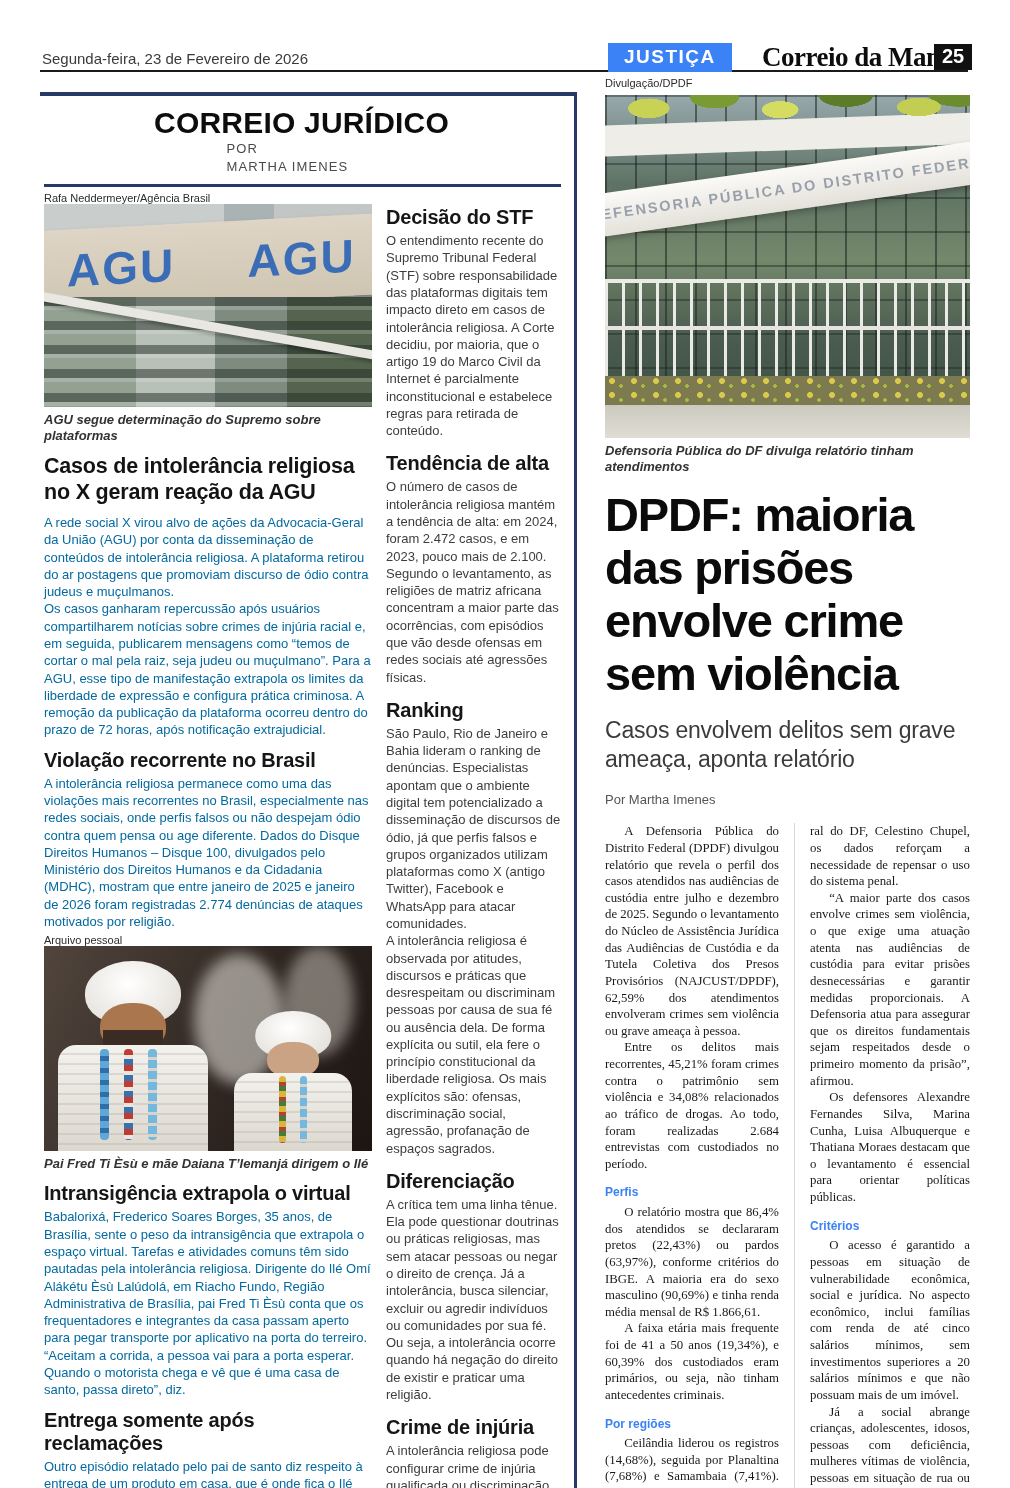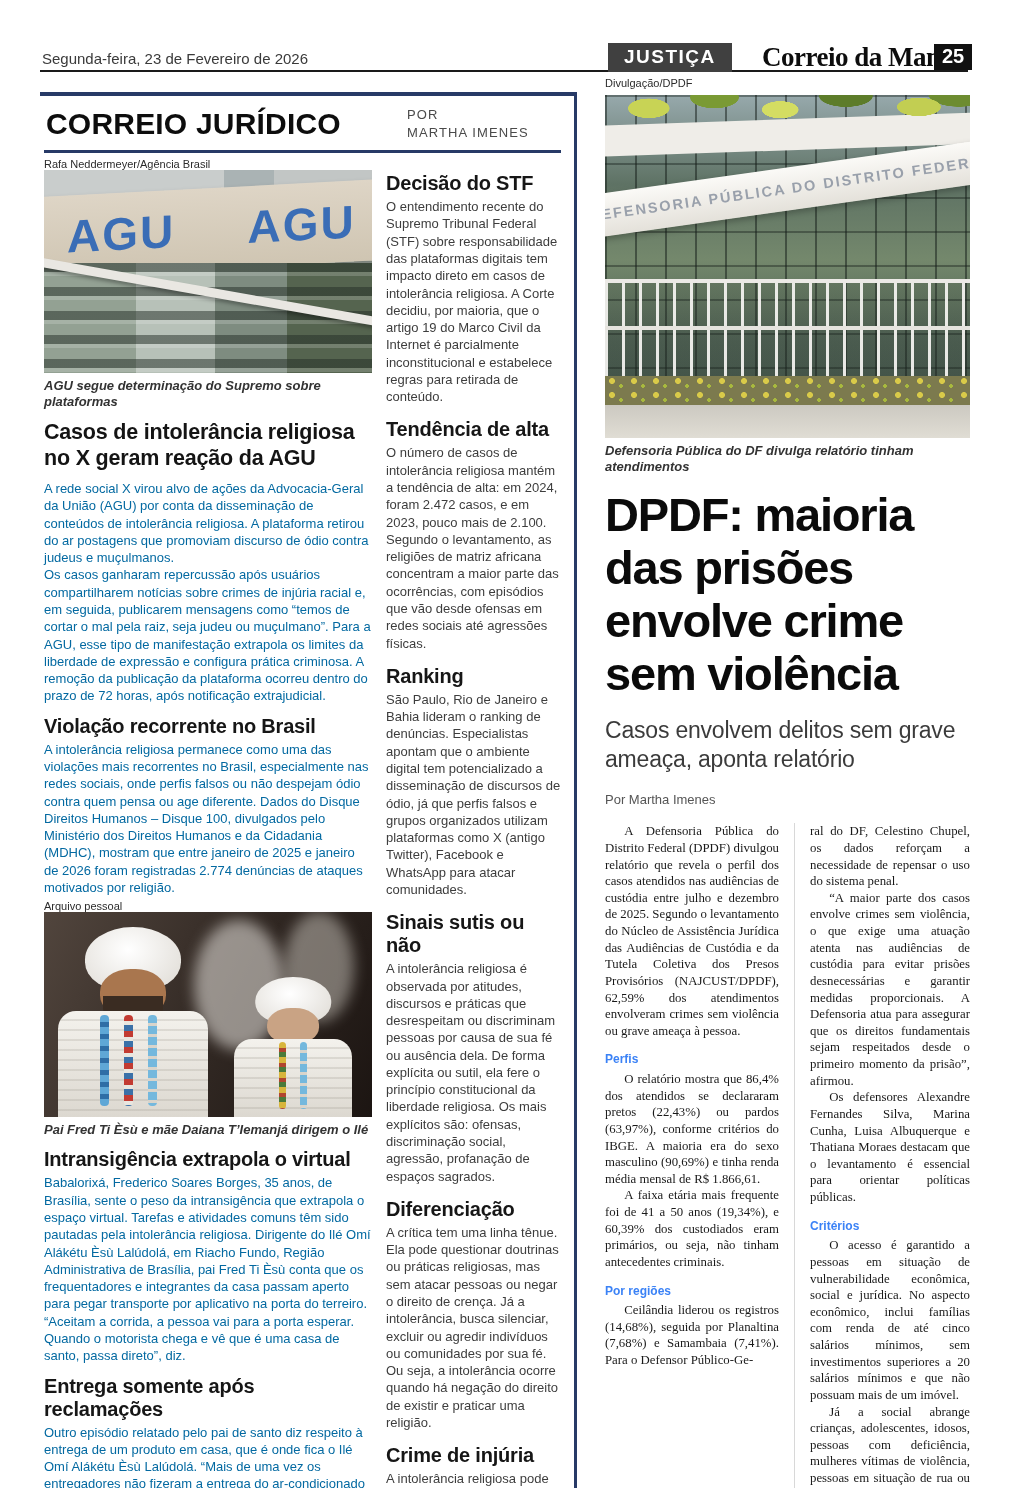--- a/index.html
+++ b/index.html
@@ -2,35 +2,35 @@
 <html><head>
 <meta charset="utf-8">
 <style>
   html,body{margin:0;padding:0;background:#e8e8e8;}
   .page{position:relative;width:1010px;height:1488px;background:#ffffff;margin:0 auto;
         font-family:"Liberation Sans",sans-serif;color:#222;overflow:hidden;}
 
   
   .date-line{position:absolute;left:42px;top:50px;font-size:15px;color:#3a3a3a;}
   .header-rule{position:absolute;left:40px;top:70px;width:928px;height:2px;background:#1a1a1a;}
-  .tag-box{position:absolute;left:608px;top:43px;background:#404040;color:#fff;font-weight:700;
+  .tag-box{position:absolute;left:608px;top:43px;background:#3b82f6;color:#fff;font-weight:700;
            font-size:19px;letter-spacing:1.5px;padding:3px 16px 4px;}
   .masthead{position:absolute;left:762px;top:42px;font-family:"Liberation Serif",serif;
             font-weight:700;font-size:27px;color:#0d0d0d;letter-spacing:-.5px;}
   .pagenum-box{position:absolute;left:934px;top:44px;background:#111;color:#fff;font-weight:700;
                font-size:20px;padding:1px 8px 2px;}
   .credit{font-size:11px;color:#2b2b2b;text-align:left;}
   .credit-top{position:absolute;left:605px;top:77px;width:363px;}
 
   
   .left-block{position:absolute;left:40px;top:92px;width:537px;box-sizing:border-box;
               border-top:4px solid var(--navy);border-right:3px solid var(--navy);
               border-bottom:4px solid var(--navy);padding:0 13px 12px 4px;}
   .kicker-row{display:flex;justify-content:space-between;align-items:center;
-              padding:10px 4px 9px 2px;border-bottom:3px solid var(--navy);}
+              padding:10px 4px 9px 2px;border-bottom:3px solid var(--navy);flex-direction:column;}
   .kicker{font-size:30px;font-weight:800;color:#0d0d0d;letter-spacing:.2px;}
   .byline-small{font-size:13px;color:#4a4a4a;letter-spacing:1.1px;line-height:1.35;width:150px;}
   .lb-cols{display:flex;gap:14px;margin-top:5px;}
   .col-main{width:328px;}
   .col-side{flex:1;min-width:0;}
   .photo{position:relative;overflow:hidden;background:#888;}
   .caption{font-style:italic;font-size:13px;font-weight:600;color:#333;margin:5px 0 8px;line-height:1.25;}
   .left-headline{font-size:21.5px;line-height:1.22;font-weight:700;color:#141414;margin:4px 0 9px;letter-spacing:-.2px;}
   .body-sans p{font-size:13px;line-height:1.33;color:#0369a1;margin:0;}
   .subhead{font-size:20px;font-weight:700;color:#161616;margin:10px 0 3px;letter-spacing:-.2px;}
@@ -210,21 +210,20 @@
       <div class="col-side">
         <h2 class="subhead">Decisão do STF</h2>
         <p>O entendimento recente do Supremo Tribunal Federal (STF) sobre responsabilidade das plataformas digitais tem impacto direto em casos de intolerância religiosa. A Corte decidiu, por maioria, que o artigo 19 do Marco Civil da Internet é parcialmente inconstitucional e estabelece regras para retirada de conteúdo.</p>
 
         <h2 class="subhead">Tendência de alta</h2>
         <p>O número de casos de intolerância religiosa mantém a tendência de alta: em 2024, foram 2.472 casos, e em 2023, pouco mais de 2.100. Segundo o levantamento, as religiões de matriz africana concentram a maior parte das ocorrências, com episódios que vão desde ofensas em redes sociais até agressões físicas.</p>
 
         <h2 class="subhead">Ranking</h2>
         <p>São Paulo, Rio de Janeiro e Bahia lideram o ranking de denúncias. Especialistas apontam que o ambiente digital tem potencializado a disseminação de discursos de ódio, já que perfis falsos e grupos organizados utilizam plataformas como X (antigo Twitter), Facebook e WhatsApp para atacar comunidades.</p>
 
-        <h2 class="subhead">Sinais sutis ou não</h2>
         <p>A intolerância religiosa é observada por atitudes, discursos e práticas que desrespeitam ou discriminam pessoas por causa de sua fé ou ausência dela. De forma explícita ou sutil, ela fere o princípio constitucional da liberdade religiosa. Os mais explícitos são: ofensas, discriminação social, agressão, profanação de espaços sagrados.</p>
 
         <h2 class="subhead">Diferenciação</h2>
         <p>A crítica tem uma linha tênue. Ela pode questionar doutrinas ou práticas religiosas, mas sem atacar pessoas ou negar o direito de crença. Já a intolerância, busca silenciar, excluir ou agredir indivíduos ou comunidades por sua fé. Ou seja, a intolerância ocorre quando há negação do direito de existir e praticar uma religião.</p>
 
         <h2 class="subhead">Crime de injúria</h2>
         <p>A intolerância religiosa pode configurar crime de injúria qualificada ou discriminação, previstos no Código Penal e em legislações específicas de proteção à liberdade religiosa. Para denunciar basta ligar para o número 100 ou recorrer ao Ministério Público, Ouvidorias de Direitos Humanos e delegacias de polícia.</p>
       </div>
     </div>
   </div>
@@ -244,20 +243,21 @@
     </div>
     <div class="caption">Defensoria Pública do DF divulga relatório tinham atendimentos</div>
 
     <h1 class="right-headline">DPDF: maioria das prisões envolve crime sem violência</h1>
     <div class="deck">Casos envolvem delitos sem grave ameaça, aponta relatório</div>
     <div class="r-byline">Por Martha Imenes</div>
 
     <div class="serif-cols">
       <div class="scol">
         <p>A Defensoria Pública do Distrito Federal (DPDF) divulgou relatório que revela o perfil dos casos atendidos nas audiências de custódia entre julho e dezembro de 2025. Segundo o levantamento do Núcleo de Assistência Jurídica das Audiências de Custódia e da Tutela Coletiva dos Presos Provisórios (NAJCUST/DPDF), 62,59% dos atendimentos envolveram crimes sem violência ou grave ameaça à pessoa.</p>
+        <p>Entre os delitos mais recorrentes, 45,21% foram crimes contra o patrimônio sem violência e 34,08% relacionados ao tráfico de drogas. Ao todo, foram realizadas 2.684 entrevistas com custodiados no período.</p>
         <div class="sh">Perfis</div>
         <p>O relatório mostra que 86,4% dos atendidos se declararam pretos (22,43%) ou pardos (63,97%), conforme critérios do IBGE. A maioria era do sexo masculino (90,69%) e tinha renda média mensal de R$ 1.866,61.</p>
         <p>A faixa etária mais frequente foi de 41 a 50 anos (19,34%), e 60,39% dos custodiados eram primários, ou seja, não tinham antecedentes criminais.</p>
         <div class="sh">Por regiões</div>
         <p>Ceilândia liderou os registros (14,68%), seguida por Planaltina (7,68%) e Samambaia (7,41%). Para o Defensor Público-Ge-</p>
       </div>
       <div class="scol scol-2">
         <p style="text-indent:0;">ral do DF, Celestino Chupel, os dados reforçam a necessidade de repensar o uso do sistema penal.</p>
         <p>“A maior parte dos casos envolve crimes sem violência, o que exige uma atuação atenta nas audiências de custódia para evitar prisões desnecessárias e garantir medidas proporcionais. A Defensoria atua para assegurar que os direitos fundamentais sejam respeitados desde o primeiro momento da prisão”, afirmou.</p>
         <p>Os defensores Alexandre Fernandes Silva, Marina Cunha, Luisa Albuquerque e Thatiana Moraes destacam que o levantamento é essencial para orientar políticas públicas.</p>

